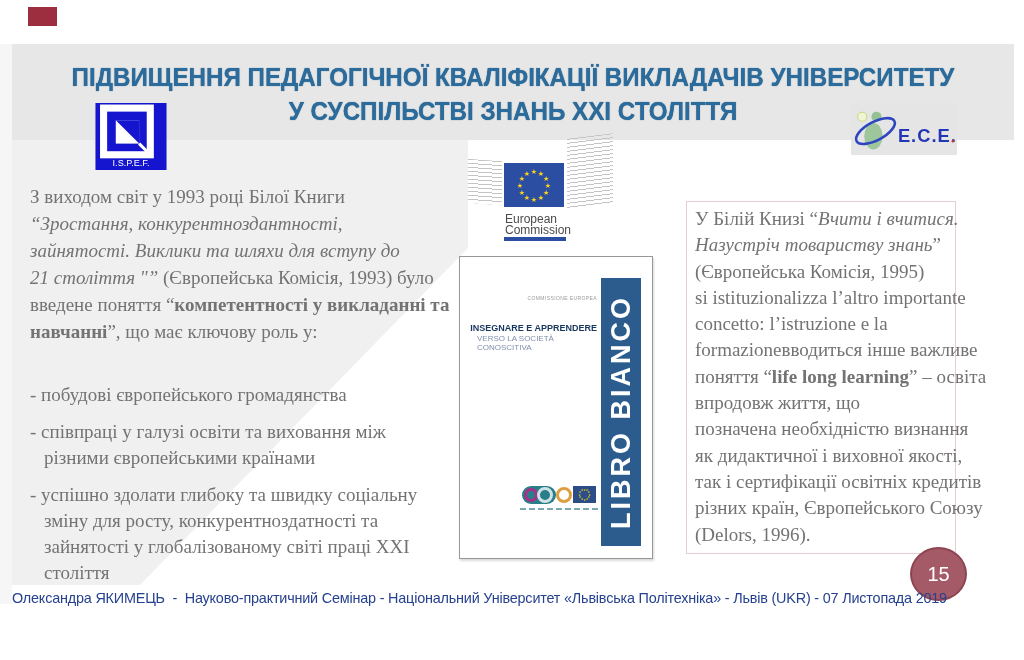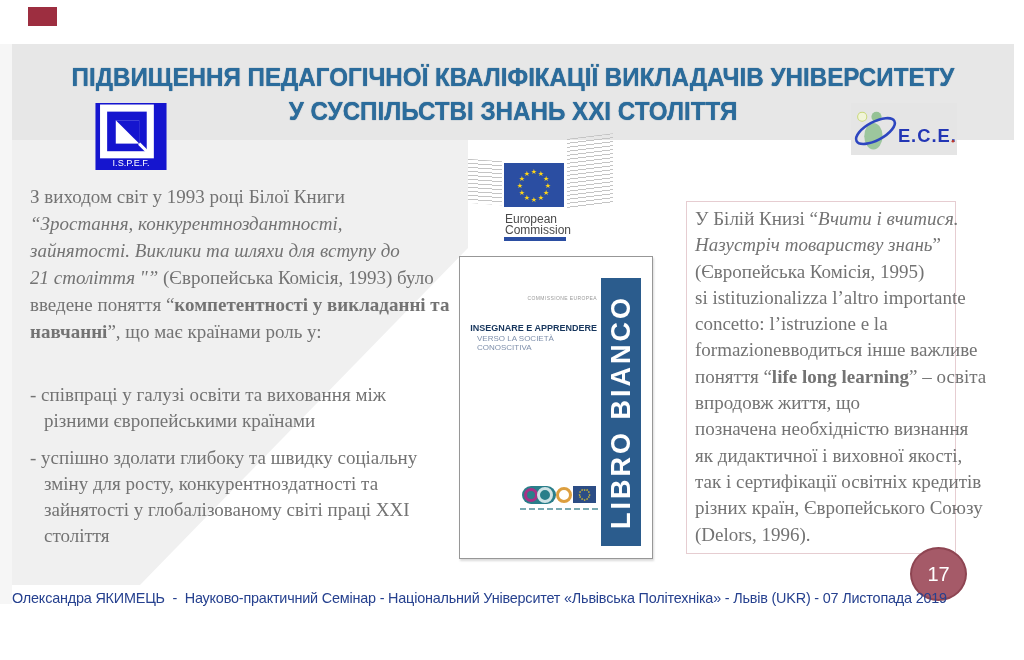--- a/index.html
+++ b/index.html
@@ -103,22 +103,23 @@
       <ellipse cx="22" cy="32" rx="9" ry="13" fill="#95c295" opacity="0.9"></ellipse>
       <ellipse cx="24" cy="27" rx="21" ry="9" fill="none" stroke="#2d46c0" stroke-width="2.5" transform="rotate(-28 24 27)"></ellipse>
       <text x="46" y="38" font-size="18" font-weight="bold" fill="#2336b5" letter-spacing="1" font-family="Liberation Sans, sans-serif">E.C.E.</text>
       <circle cx="100" cy="37" r="1.3" fill="#c0392b"></circle>
     </svg>
   </div>
 
   <div class="abs serif" id="left-paragraph"><span>З виходом світ у 1993 році Білої Книги
 </span><span style="font-style: italic;">“Зростання, конкурентноздантності,
 зайнятості. Виклики та шляхи для вступу до
-21 століття "”</span><span> (Європейська Комісія, 1993) було введене поняття “</span><span style="font-weight: bold;">компетентності у викладанні та навчанні</span><span>”, що має країнами роль у:</span></div>
+21 століття "”</span><span> (Європейська Комісія, 1993) було введене поняття “</span><span style="font-weight: bold;">компетентності у викладанні та навчанні</span><span>”, що має ключову роль у:</span></div>
   <div class="abs serif" id="left-bullets">
+    <div class="bullet">- побудові європейського громадянства</div>
     <div class="bullet">- співпраці у галузі освіти та виховання між
 різними європейськими країнами</div>
     <div class="bullet">- успішно здолати глибоку та швидку соціальну
 зміну для росту, конкурентноздатності та
 зайнятості у глобалізованому світі праці ХХІ
 століття</div>
   </div>
 
   <div class="abs" id="ec-logo">
     <div class="ec-lines abs" id="ec-lines-left"></div>
@@ -176,18 +177,18 @@
     <div class="serif" id="right-text"><span>У Білій Книзі “</span><span style="font-style: italic;">Вчити і вчитися.
 Назустріч товариству знань</span><span>”
 (Європейська Комісія, 1995)
 si istituzionalizza l’altro importante concetto: l’istruzione e la formazioneвводиться інше важливе поняття “</span><span style="font-weight: bold;">life long learning</span><span>” – освіта впродовж життя, що
 позначена необхідністю визнання
 як дидактичної і виховної якості,
 так і сертифікації освітніх кредитів різних країн, Європейського Союзу (Delors, 1996).</span></div>
   </div>
 
   <div class="abs" id="page-circle">
-    <span>17</span>
+    <span>15</span>
   </div>
 
   <div class="abs" id="footer">Олександра ЯКИМЕЦЬ  -  Науково-практичний Семінар - Національний Університет «Львівська Політехніка» - Львів (UKR) - 07 Листопада 2019</div>
 
 </div>
 
 </body></html>

